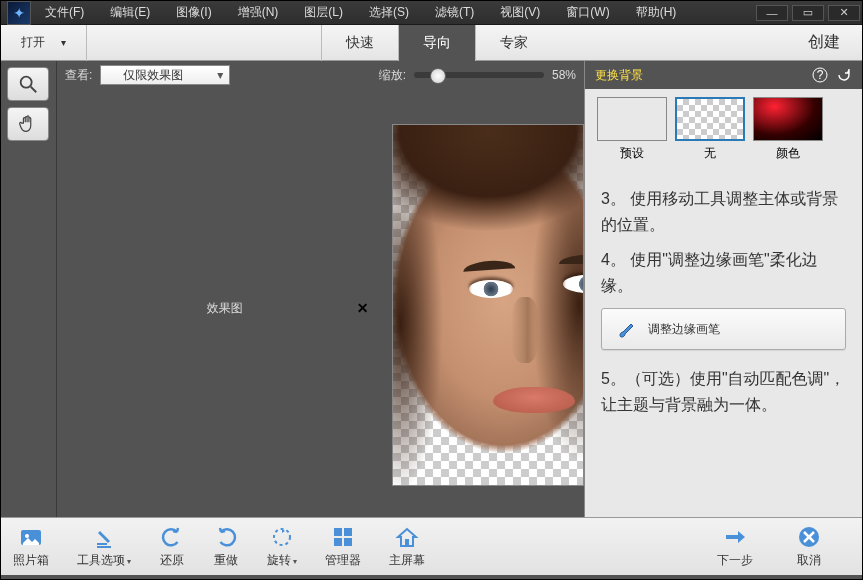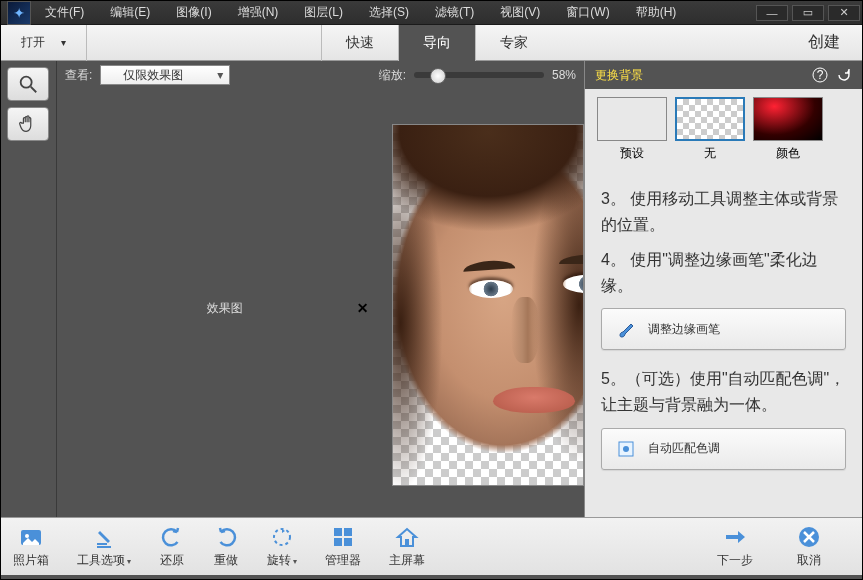--- a/index.html
+++ b/index.html
@@ -171,27 +171,20 @@
     <div class="steps">
       <div class="step-txt">3。 使用移动工具调整主体或背景的位置。</div>
       <div class="step-txt">4。 使用"调整边缘画笔"柔化边缘。</div>
       <div class="bigbtn">
         <svg viewBox="0 0 20 20">
             <path d="M4 16c0-2 2-3 3-3l8-8 2 2-8 8c0 1-1 3-3 3s-2-1-2-2z" fill="#4a90d9" stroke="#2a5a99"></path>
           </svg>
         <span>调整边缘画笔</span>
       </div>
       <div class="step-txt">5。（可选）使用"自动匹配色调"，让主题与背景融为一体。</div>
-      <div class="bigbtn">
-        <svg viewBox="0 0 20 20">
-            <rect x="3" y="3" width="14" height="14" fill="#e8f4ff" stroke="#4a90d9"></rect>
-            <circle cx="10" cy="10" r="3" fill="#4a90d9"></circle>
-          </svg>
-        <span>自动匹配色调</span>
-      </div>
     </div>
   </div>
 </div>
 
 <div class="bottombar">
   <div class="bitem">
       <svg viewBox="0 0 26 26">
         <rect x="3" y="6" width="20" height="15" rx="2" fill="#4a90d9"></rect>
         <circle cx="9" cy="12" r="2" fill="#fff"></circle>
         <path d="M5 19l5-5 4 4 3-3 4 4v2H5z" fill="#fff"></path>

